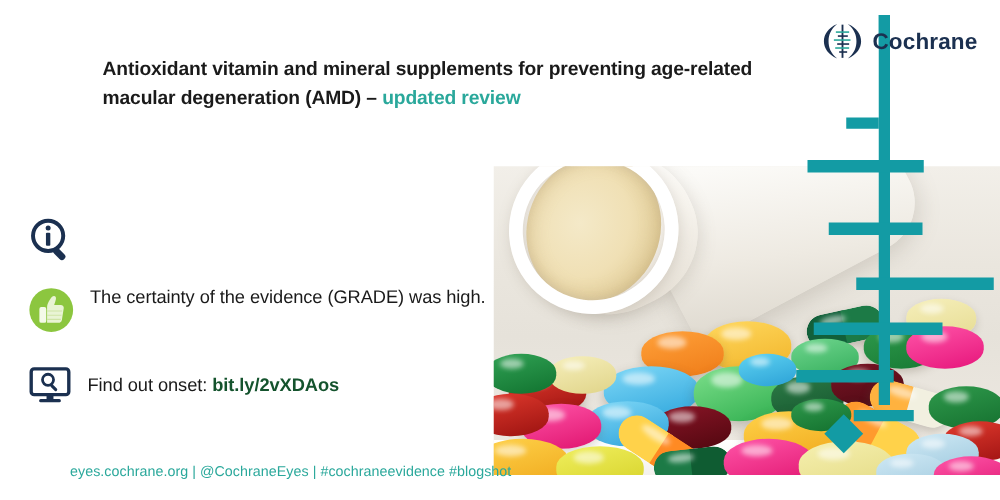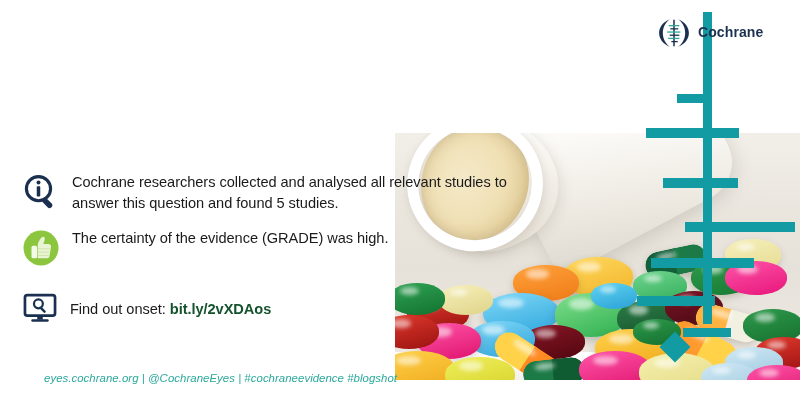--- a/index.html
+++ b/index.html
@@ -79,21 +79,21 @@
   #forest span { position:absolute; background:#139ba4; display:block; }
   #forest .dia {
     position:absolute; width:22px; height:22px; background:#139ba4;
     transform:rotate(45deg);
   }
 
   
   #logo { position:absolute; left:657px; top:16px; display:flex; align-items:center; gap:7px; }
   #logo .mark { width:34px; height:34px; flex:0 0 34px; }
   #logo .words { line-height:1.12; }
-  #logo .w1 { font-size:14px; font-weight:bold; color:#1b3050; letter-spacing:.1px; }
+  #logo .w1 { font-size:18px; font-weight:bold; color:#1b3050; letter-spacing:.1px; }
   #logo .w2 { font-size:14.5px; font-weight:bold; color:#2aa89b; letter-spacing:.1px; }
 
   
   #headline {
     position:absolute; left:82px; top:44px; width:520px;
     font-size:15.4px; font-weight:bold; color:#1a1a1a;
     line-height:1.52; letter-spacing:-.1px;
   }
   #headline .accent { color:#2aa89b; }
 
@@ -102,22 +102,22 @@
   .row .txt {
     font-size:14.6px; color:#1a1a1a; line-height:1.42; letter-spacing:-.05px;
   }
   #row1 { left:21px; top:118px; width:500px; }
   #row2 { left:21px; top:172px; width:520px; }
   #row3 { left:21px; top:228px; width:400px; }
   #row4 { left:21px; top:288px; width:380px; align-items:center; }
   #row4 .txt .link { color:#14532d; font-weight:bold; }
 
   #footer {
-    position:absolute; left:44px; top:372px;
-    font-size:11.4px; color:#2aa89b; letter-spacing:.05px;font-style:italic;
+    position:absolute; left:56px; top:372px;
+    font-size:11.4px; color:#2aa89b; letter-spacing:.05px;
   }
 </style>
 </head>
 <body>
 
 <div id="card">
 
   <div id="photo">
     <div class="blur">
       <div class="shelf"></div>
@@ -270,32 +270,32 @@
       <rect x="19" y="29" width="25" height="2.4" fill="#2aa89b"></rect>
       <rect x="24" y="35" width="18" height="2.4" fill="#1b3050"></rect>
       <rect x="21" y="41" width="21" height="2.4" fill="#2aa89b"></rect>
       <rect x="27" y="47" width="12" height="2.4" fill="#1b3050"></rect>
     </svg>
     <div class="words">
       <div class="w1">Cochrane</div>
     </div>
   </div>
 
+  <div id="headline"><span>Antioxidant vitamin and mineral supplements for preventing age-related macular degeneration (AMD) – </span><span class="accent">updated review</span></div>
 
 
   <div class="row" id="row2">
     <span class="ico">
       <svg width="40" height="40" viewBox="0 0 48 48">
         <circle cx="21" cy="20" r="14.5" fill="none" stroke="#1b3050" stroke-width="3.8"></circle>
         <circle cx="21" cy="12.5" r="2.4" fill="#1b3050"></circle>
         <rect x="18.9" y="17" width="4.2" height="12.5" rx="1" fill="#1b3050"></rect>
         <rect x="29" y="30" width="14" height="6.6" rx="3.3" fill="#1b3050" transform="rotate(45 29 30)"></rect>
       </svg>
     </span>
-    <span class="txt">Cochrane researchers collected and analysed all relevant studies to answer this question and found 5 studies.</span>
   </div>
 
   <div class="row" id="row3">
     <span class="ico">
       <svg width="40" height="40" viewBox="0 0 48 48">
         <circle cx="24" cy="24" r="21" fill="#8cc63f"></circle>
         <path d="M20 21.5 C20 18 22.5 14 24.5 11.5 C26.5 9.5 29 10.5 28.5 13.5 C28.2 15.5 27.2 17.8 26.8 19.2 L33 19.2 C35 19.2 36.3 20.6 36 22.4 L34.2 33.5 C34 35.2 32.6 36.3 30.9 36.3 L20 36.3 Z" fill="#e9f4d4"></path>
         <rect x="12.6" y="21.2" width="6.6" height="15.1" rx="1.8" fill="#f4fae8"></rect>
         <path d="M20 25 L34.4 25" stroke="#cfe4a6" stroke-width="1.1" fill="none"></path>
         <path d="M20 29 L33.8 29" stroke="#cfe4a6" stroke-width="1.1" fill="none"></path>

